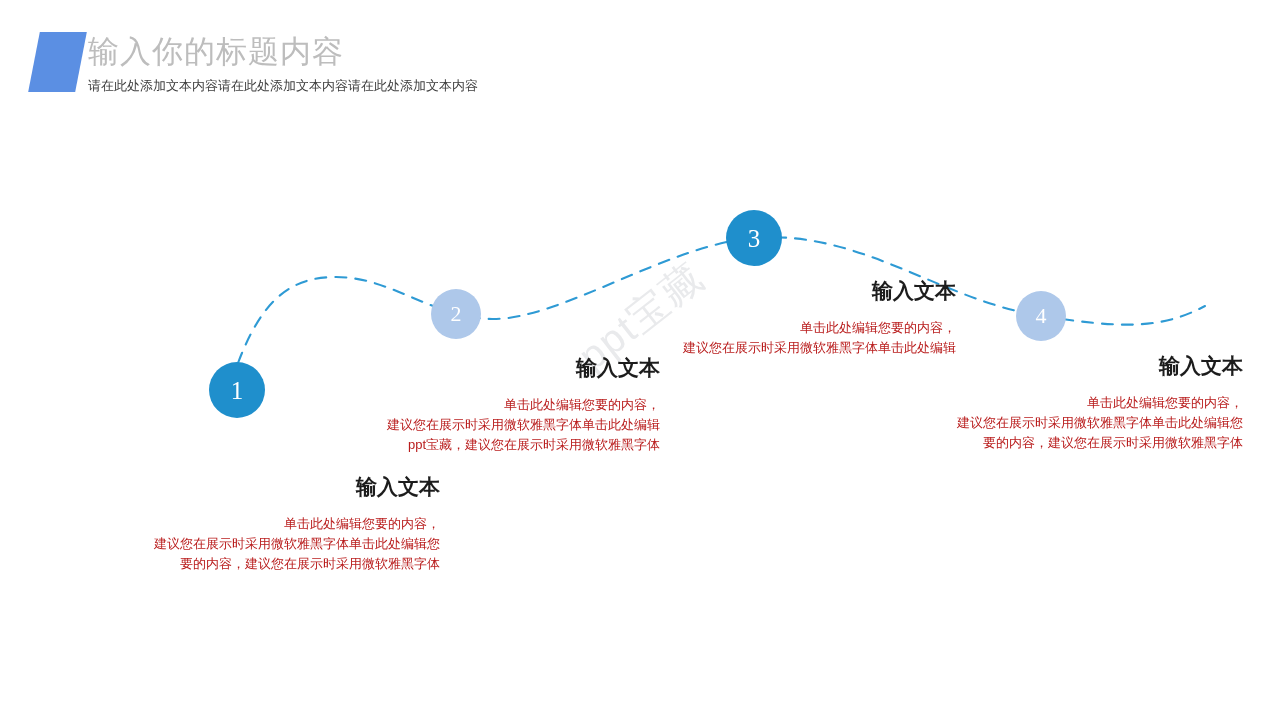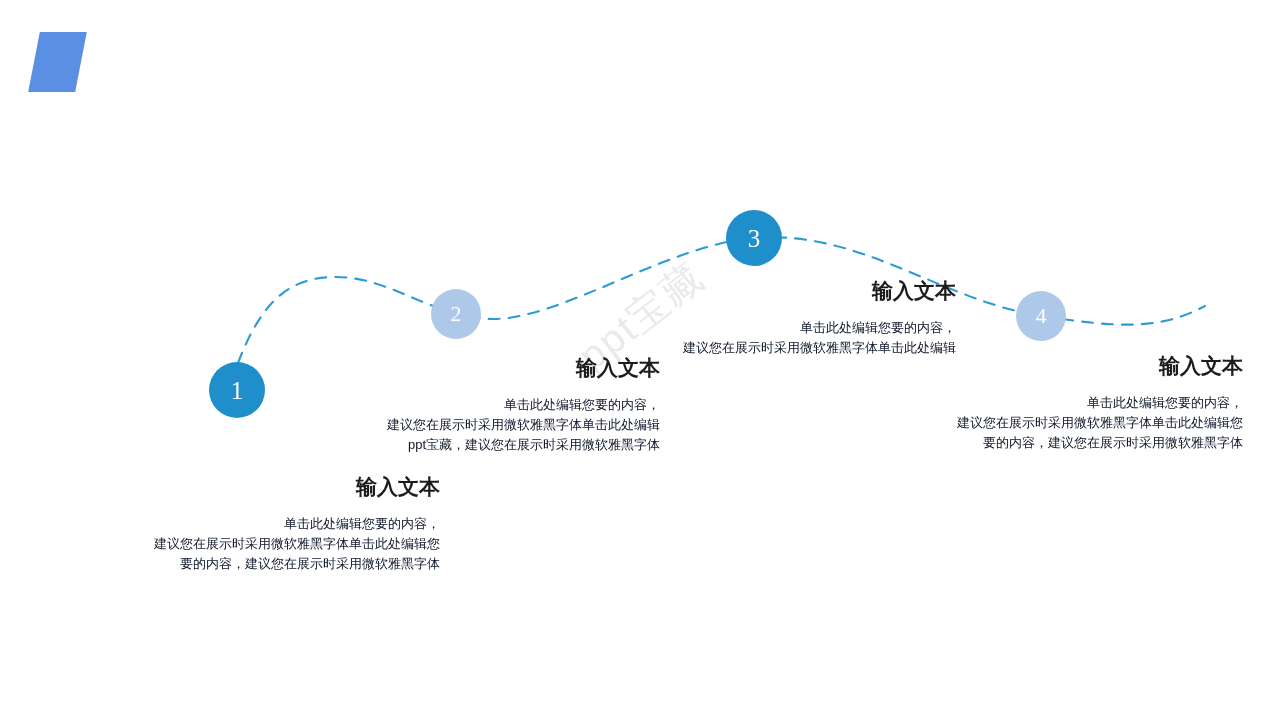--- a/index.html
+++ b/index.html
@@ -109,29 +109,33 @@
     line-height: 30px;
     color: #1c1c1c;
     font-weight: 700;
     font-family: "Liberation Serif", "DejaVu Serif", serif;
     margin-bottom: 12px;
     white-space: nowrap;
   }
   .node-body {
     font-size: 13px;
     line-height: 20px;
-    color: #0f172a;
+    color: #b91c1c;
   }
   .node-body div { white-space: nowrap; }
 </style>
 </head>
 <body>
 
 <div id="header">
   <div id="accent-shape" style="background: rgb(91, 143, 227);"></div>
+  <div id="title-block">
+    <div id="page-title" style="color: rgb(189, 189, 189);">输入你的标题内容</div>
+    <div id="page-subtitle">请在此处添加文本内容请在此处添加文本内容请在此处添加文本内容</div>
+  </div>
 </div>
 
 <div id="watermark">ppt宝藏</div>
 
 <svg id="curve-layer" viewBox="0 0 1280 720">
   <path id="curve-path" d="M 238 363
            C 262 300, 290 277, 336 277
            C 392 277, 432 318, 492 319
            C 560 320, 668 245, 753 238
            C 860 229, 940 300, 1041 316

